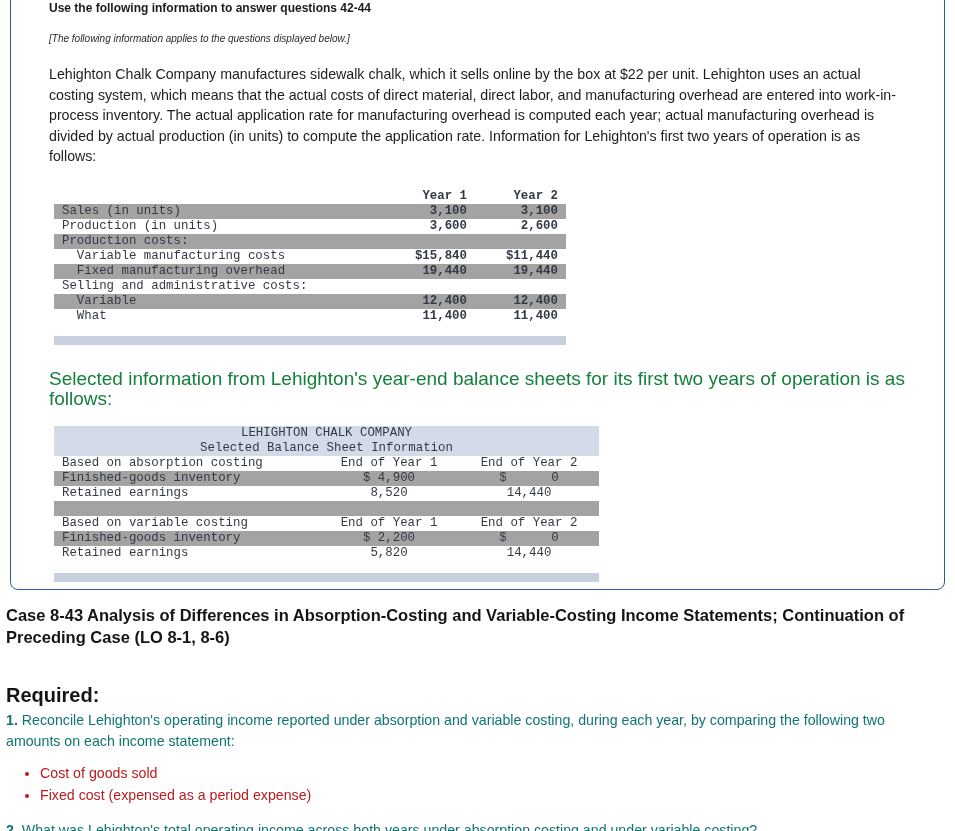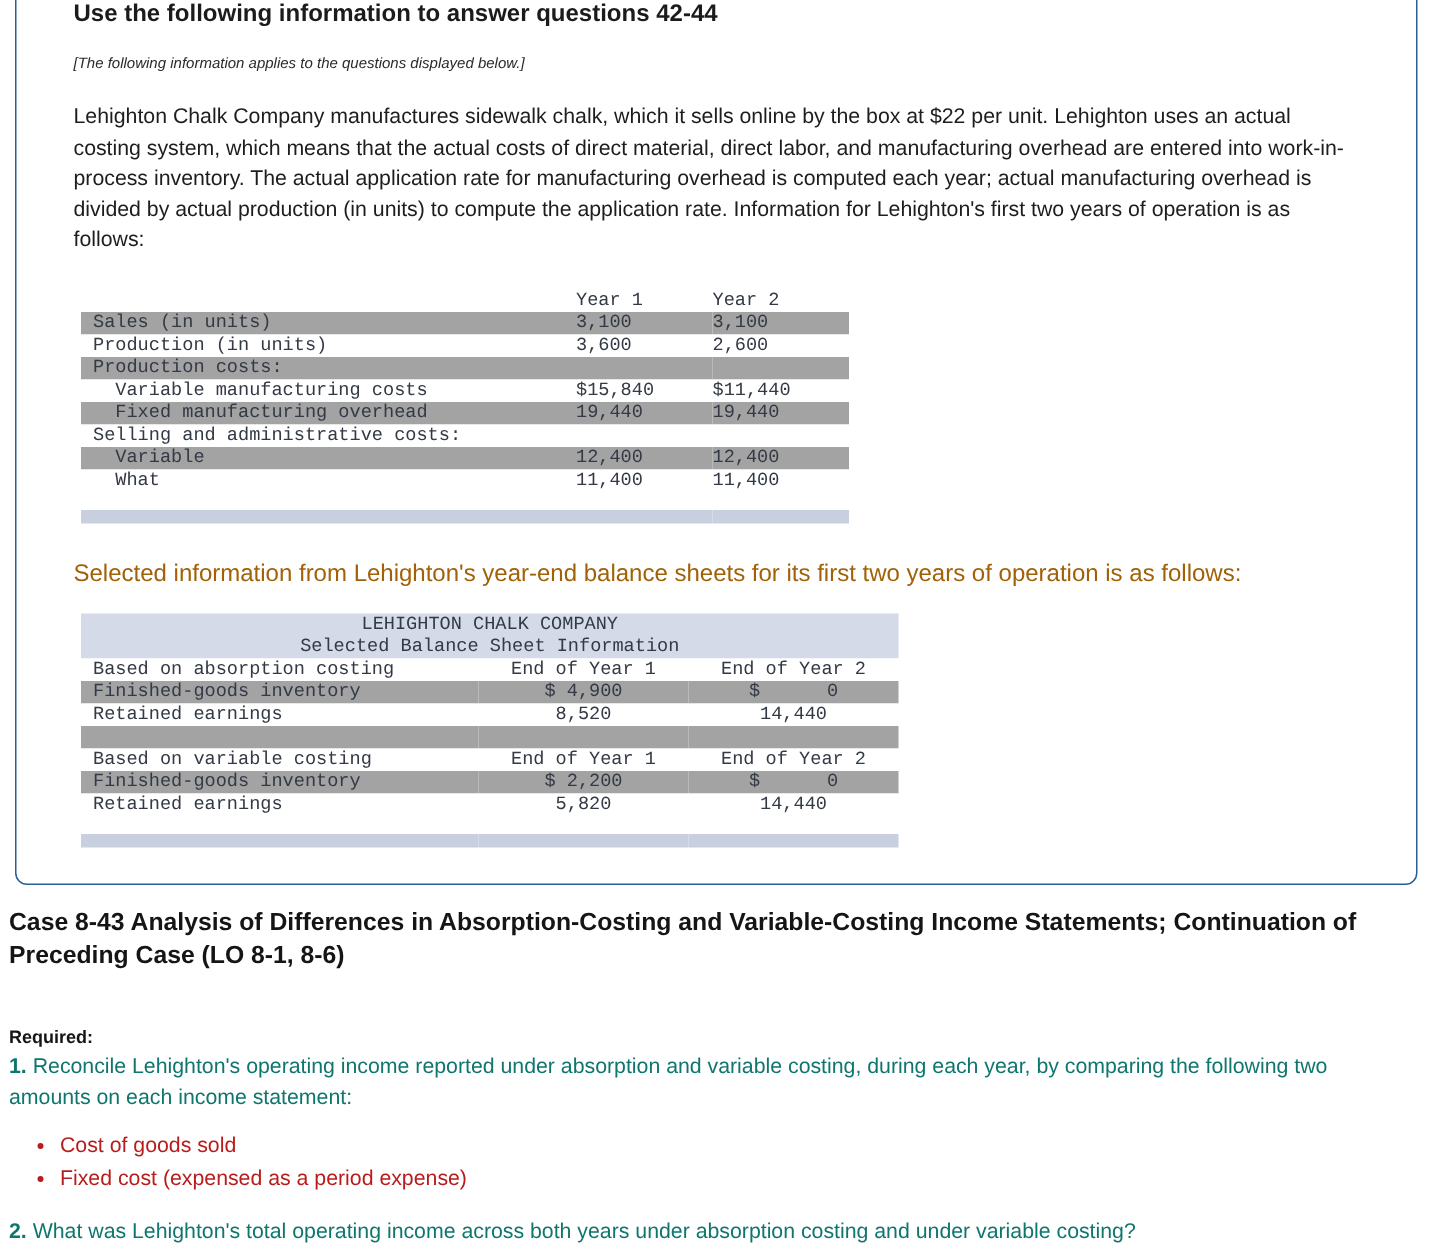--- a/index.html
+++ b/index.html
@@ -33,65 +33,66 @@
   .req-label {
     color: #1e63a8;
     font-size: 14.5px;
     font-weight: bold;
     margin: 0 0 18px 0;
     letter-spacing: .1px;
   }
 
   .req-title {
     color: #1b1b1b;
-    font-size: 16px;
+    font-size: 12px;
     font-weight: bold;
     margin: 0 0 18px 0;
   }
 
   .req-note {
     font-size: 10px;
     font-style: italic;
     color: #2a2a2a;
     margin: 0 0 20px 0;
   }
 
   .req-para {
     font-size: 14.2px;
     line-height: 20.5px;
     color: #1d1d1d;
     margin: 0 0 22px 0;
     max-width: 860px;
   }
 
   .req-para2 {
-    font-size: 16px;
+    font-size: 19px;
     line-height: 20.5px;
-    color: #a16207;
+    color: #15803d;
     margin: 24px 0 16px 0;
   }
 
   
   .fin-table {
     font-family: "Liberation Mono", "DejaVu Sans Mono", monospace;
     font-size: 12.4px;
     border-collapse: collapse;
     table-layout: fixed;
     color: #333a45;
   }
   .fin-table td, .fin-table th {
     padding: 0;
     height: 15px;
     line-height: 15px;
     font-weight: normal;
     white-space: pre;
   }
   .fin-table .num {
-    text-align: left;
+    text-align: right;
     padding-right: 8px;
+    font-weight: bold;
   }
   .fin-table .lbl {
     text-align: left;
     padding-left: 8px;
   }
   .fin-table .ctr { text-align: center; }
 
   .row-head td  { background: #d4dae8; }
   .row-white td { background: #ffffff; }
   .row-alt td   { background: #a3a3a3; }
@@ -121,21 +122,21 @@
   }
   .case-heading {
     font-size: 16.5px;
     font-weight: bold;
     color: #151515;
     line-height: 22px;
     margin: 0 0 36px 0;
     max-width: 900px;
   }
   .required-label {
-    font-size: 12px;
+    font-size: 20px;
     font-weight: bold;
     color: #151515;
     margin: 0 0 3px 0;
   }
   .req-item {
     font-size: 14.2px;
     line-height: 20.5px;
     color: #0f766e;
     margin: 0 0 12px 0;
     max-width: 890px;

